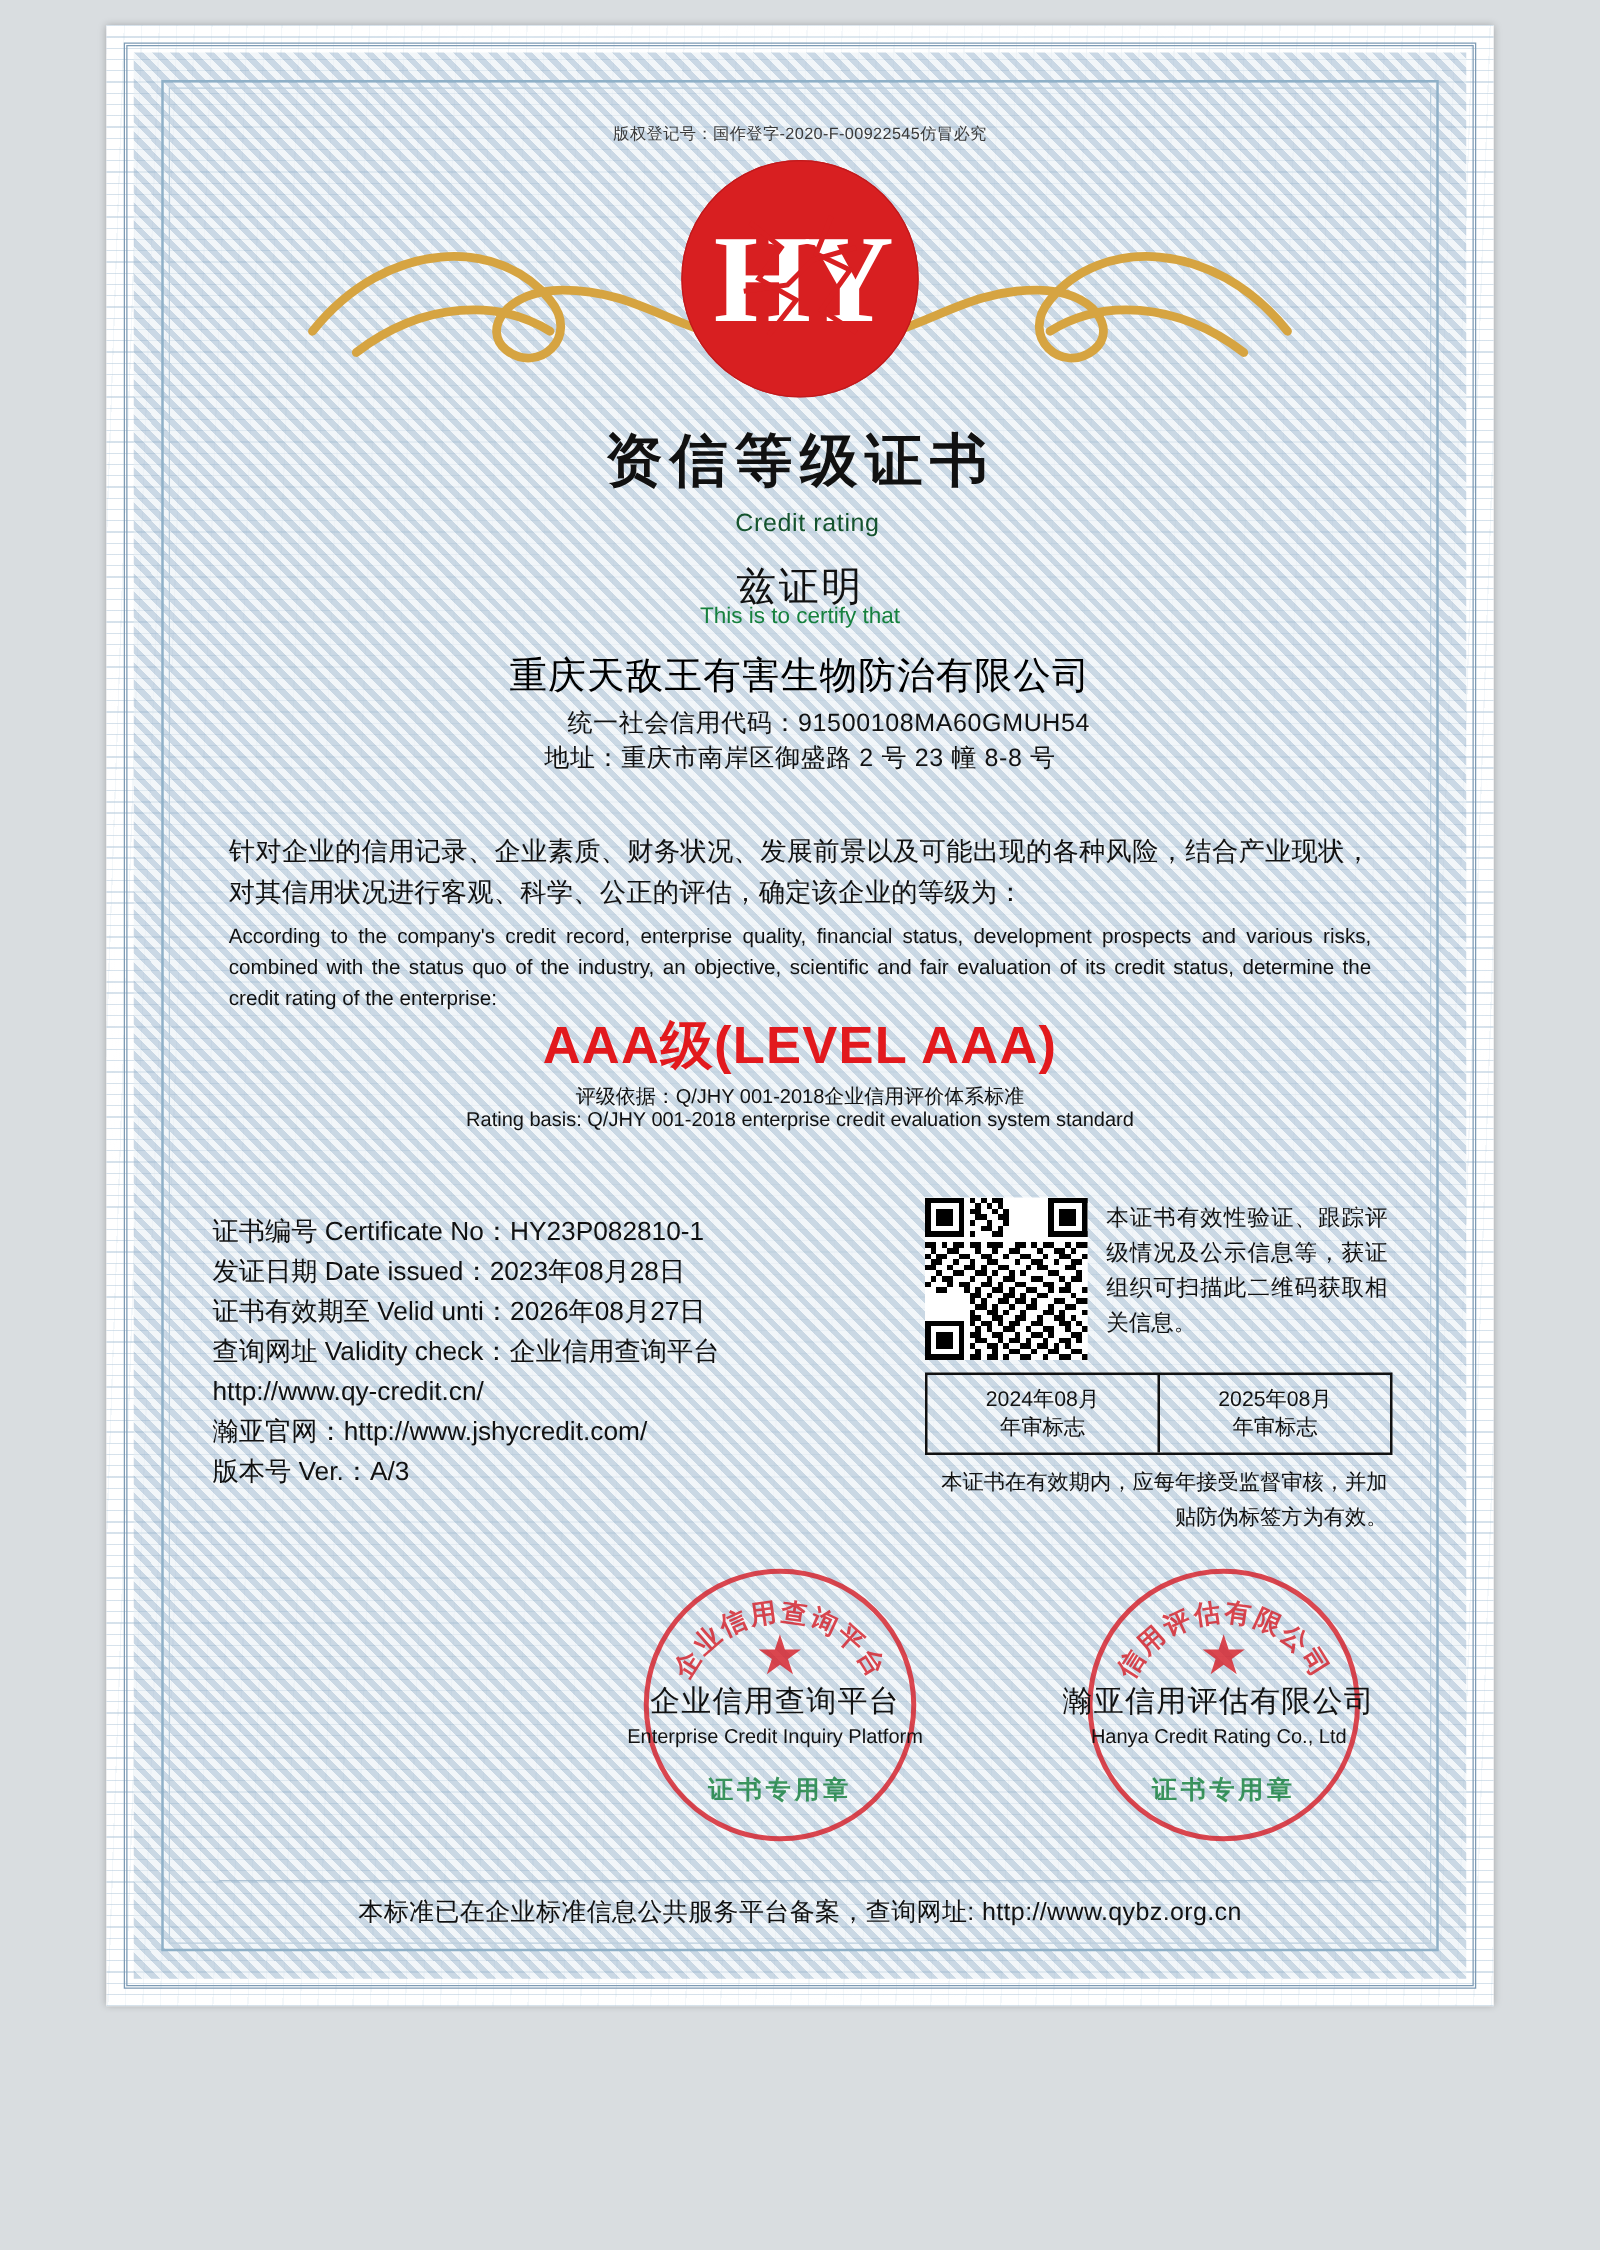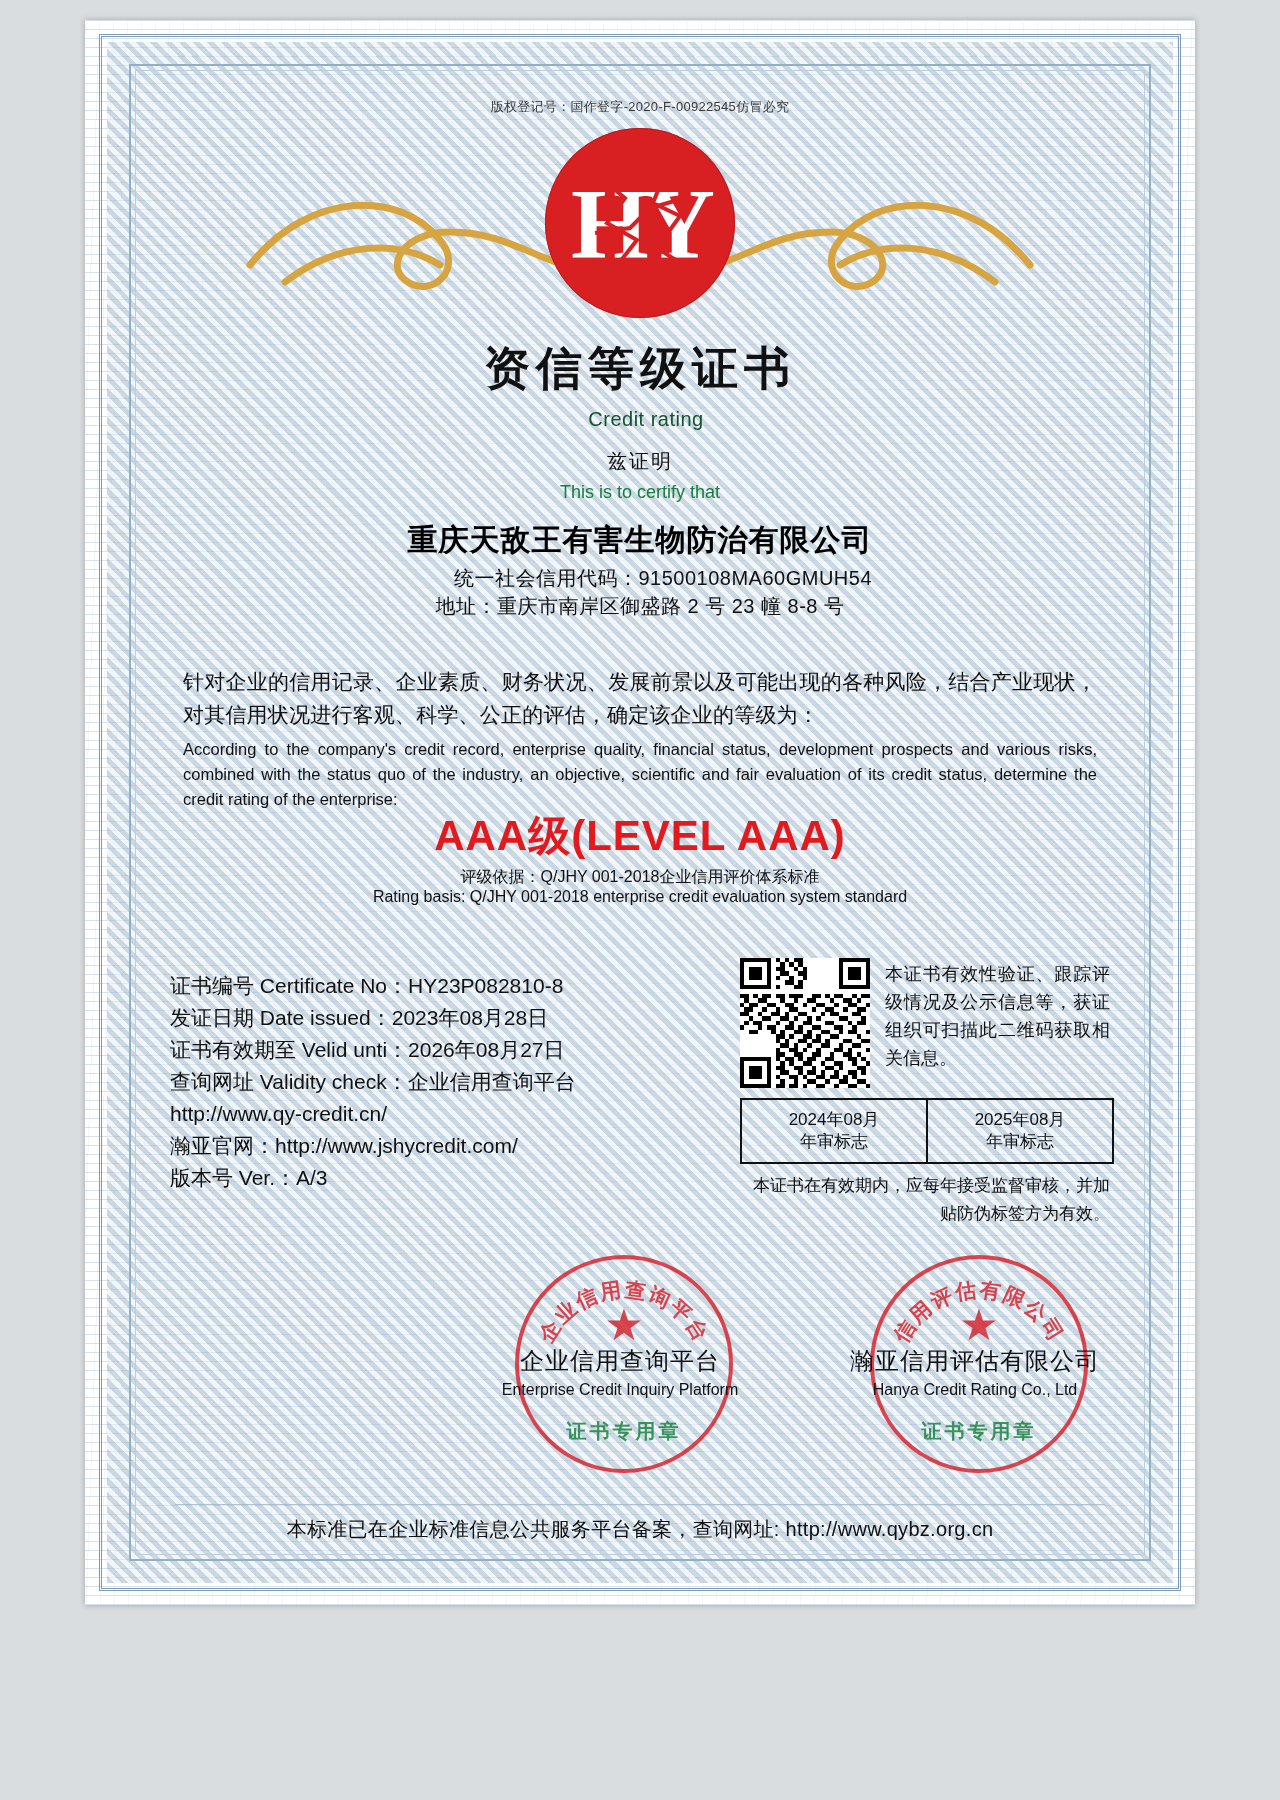--- a/index.html
+++ b/index.html
@@ -84,29 +84,29 @@
     position:absolute;top:318px;left:0;right:0;text-align:center;margin:0;
     font-size:46px;font-weight:bold;color:#111;letter-spacing:6px;
     font-family:"DejaVu Sans","Liberation Sans",sans-serif;
   }
   .title-en{
     position:absolute;top:388px;left:0;right:0;text-align:center;
     font-size:20px;color:#14532d;letter-spacing:.5px;padding-left:12px;
   }
   .certify-cn{
     position:absolute;top:428px;left:0;right:0;text-align:center;
-    font-size:20px;color:#111;letter-spacing:2px;
+    font-size:32px;color:#111;letter-spacing:2px;
   }
   .certify-en{
     position:absolute;top:462px;left:0;right:0;text-align:center;
     font-size:18px;color:#15803d;
   }
   .company{
     position:absolute;top:500px;left:0;right:0;text-align:center;
-    font-size:30px;font-weight:bold;color:#000;letter-spacing:1px;
+    font-size:30px;font-weight:normal;color:#000;letter-spacing:1px;
   }
   .credit-code{
     position:absolute;top:545px;left:0;right:0;text-align:center;
     font-size:20px;color:#111;letter-spacing:.5px;padding-left:46px;
   }
   .address{
     position:absolute;top:573px;left:0;right:0;text-align:center;
     font-size:20px;color:#111;letter-spacing:.5px;
   }
 
@@ -255,21 +255,21 @@
     <div class="para">
       <div class="cn">针对企业的信用记录、企业素质、财务状况、发展前景以及可能出现的各种风险，结合产业现状，对其信用状况进行客观、科学、公正的评估，确定该企业的等级为：</div>
       <div class="en">According to the company's credit record, enterprise quality, financial status, development prospects and various risks, combined with the status quo of the industry, an objective, scientific and fair evaluation of its credit status, determine the credit rating of the enterprise:</div>
     </div>
 
     <div class="level">AAA级(LEVEL AAA)</div>
     <div class="basis-cn">评级依据：Q/JHY 001-2018企业信用评价体系标准</div>
     <div class="basis-en">Rating basis: Q/JHY 001-2018 enterprise credit evaluation system standard</div>
 
     <div class="info">
-      <div class="row">证书编号 Certificate No：HY23P082810-8</div>
+      <div class="row">证书编号 Certificate No：HY23P082810-1</div>
       <div class="row">发证日期 Date issued：2023年08月28日</div>
       <div class="row">证书有效期至 Velid unti：2026年08月27日</div>
       <div class="row">查询网址 Validity check：企业信用查询平台</div>
       <div class="row">http://www.qy-credit.cn/</div>
       <div class="row">瀚亚官网：http://www.jshycredit.com/</div>
       <div class="row">版本号 Ver.：A/3</div>
     </div>
 
     <div class="qr">
       <svg width="130" height="130" viewBox="0 0 29 29" shape-rendering="crispEdges" aria-hidden="true">

